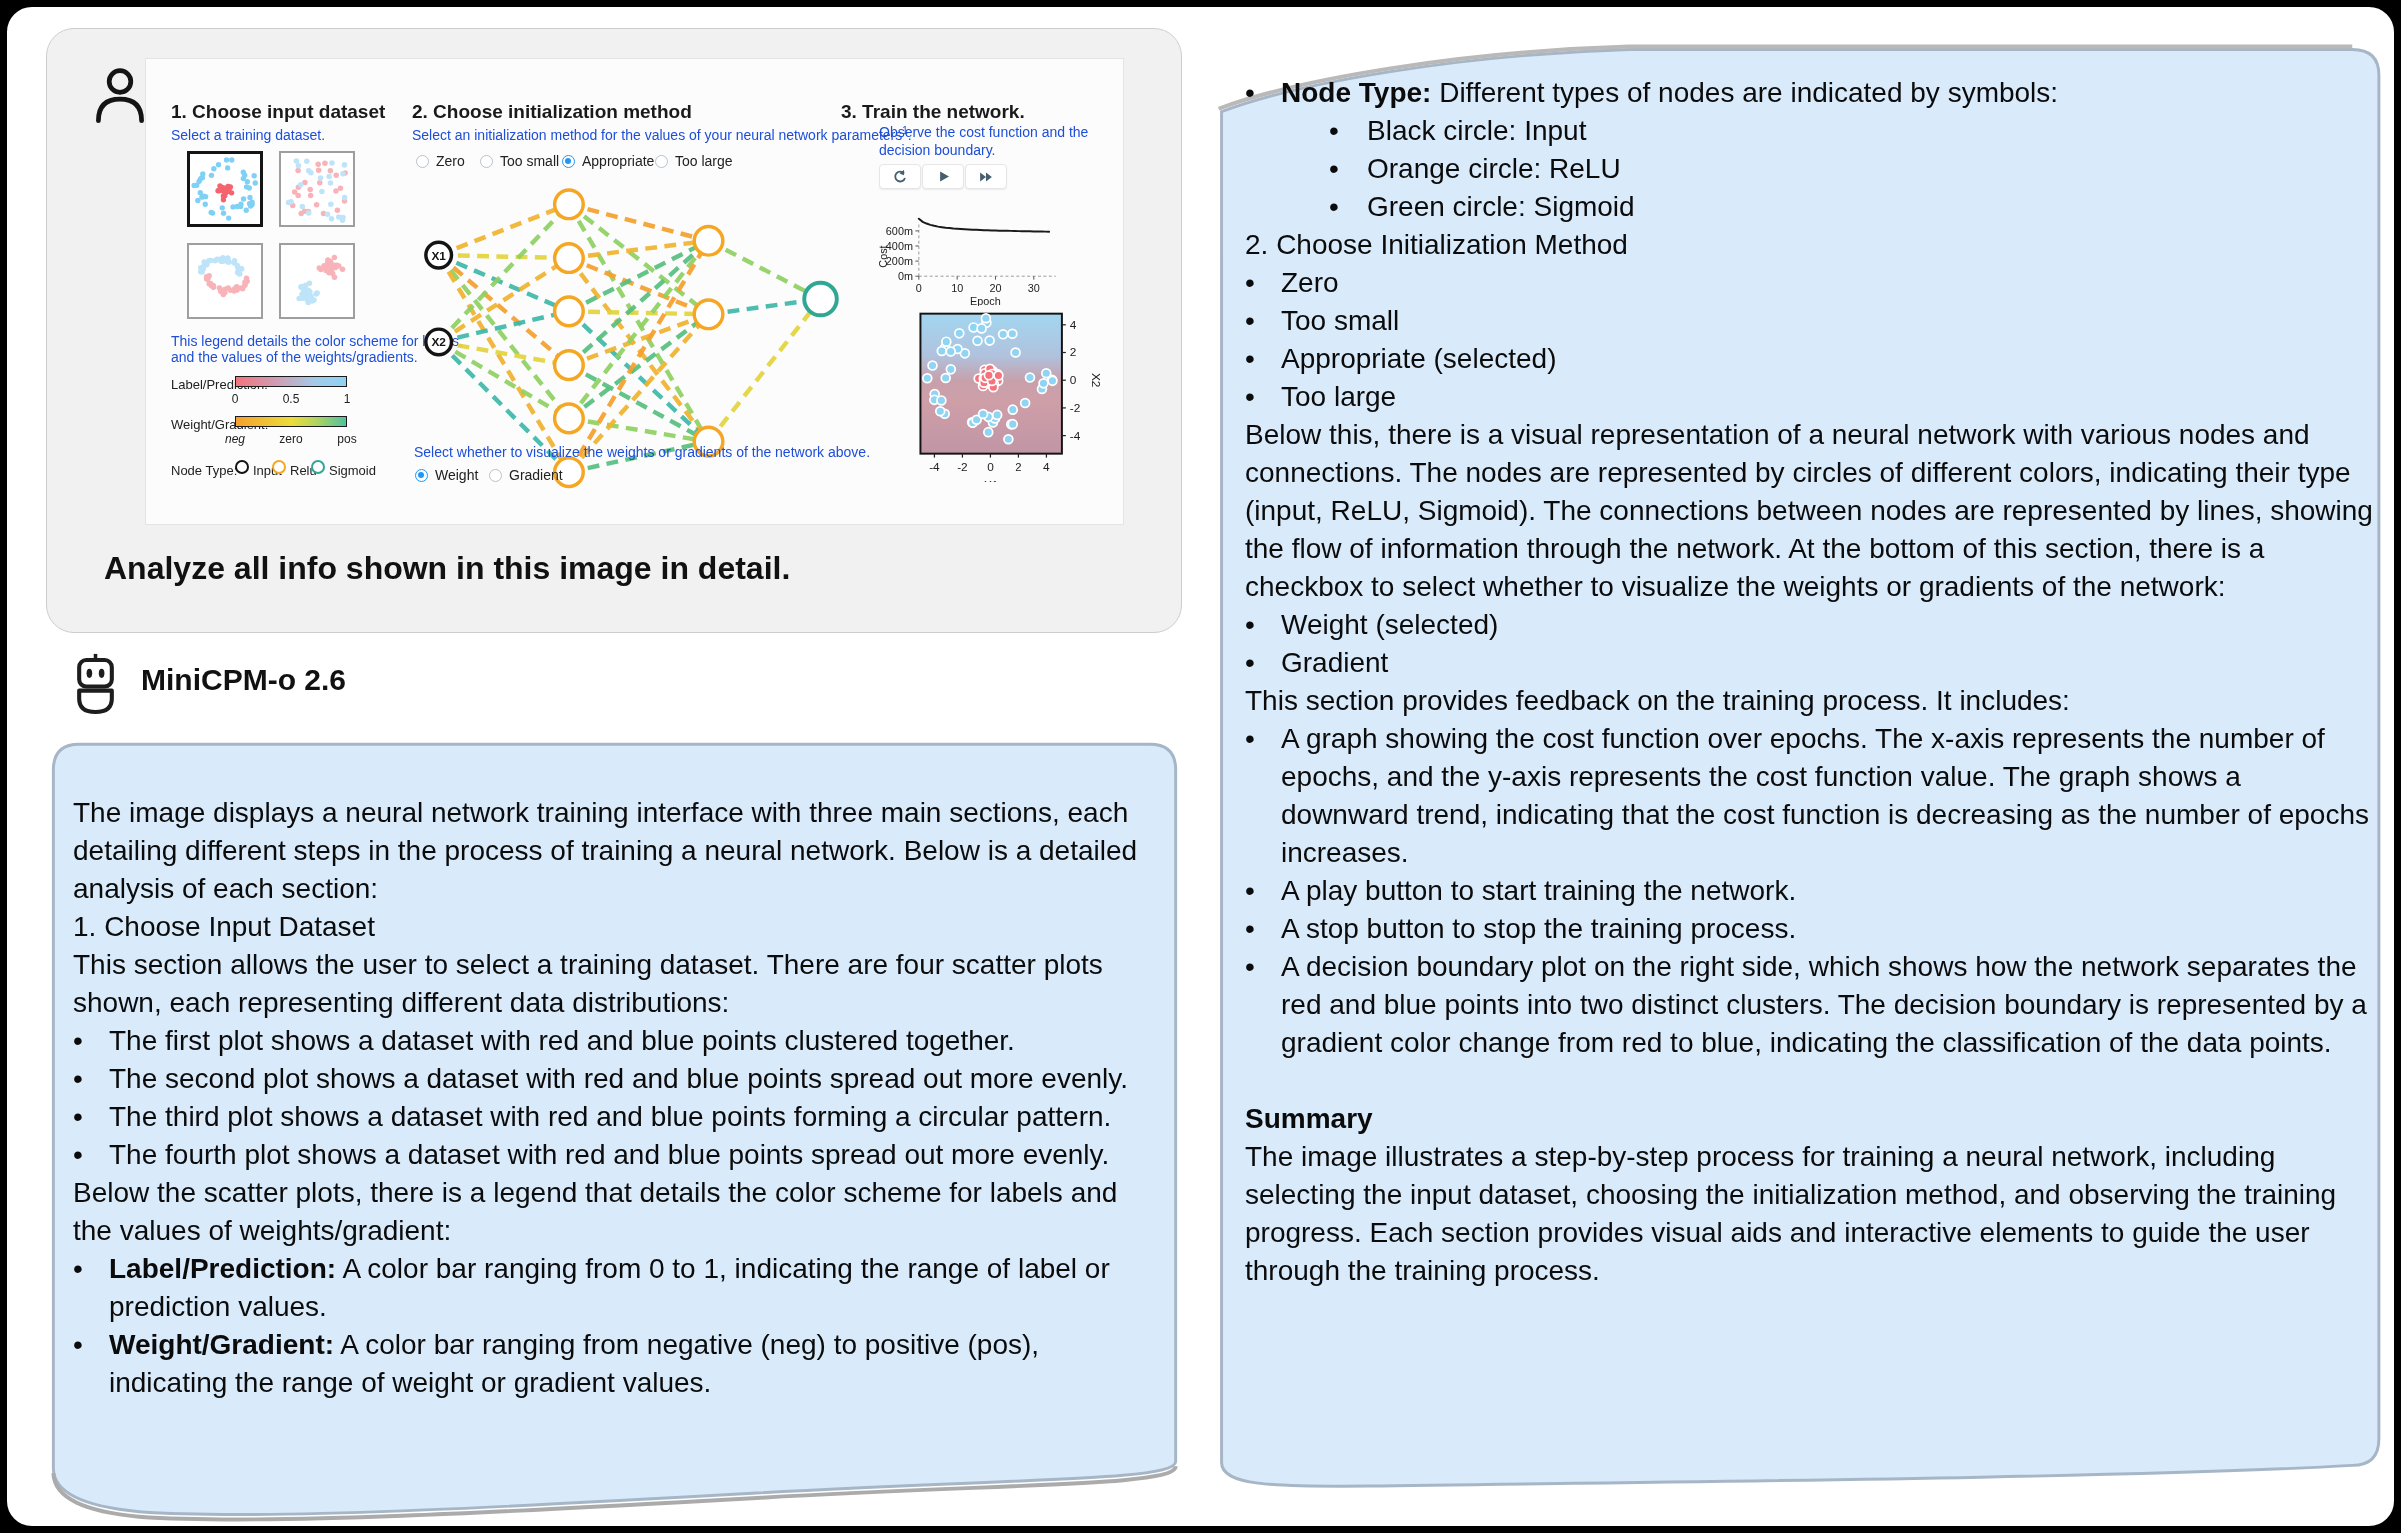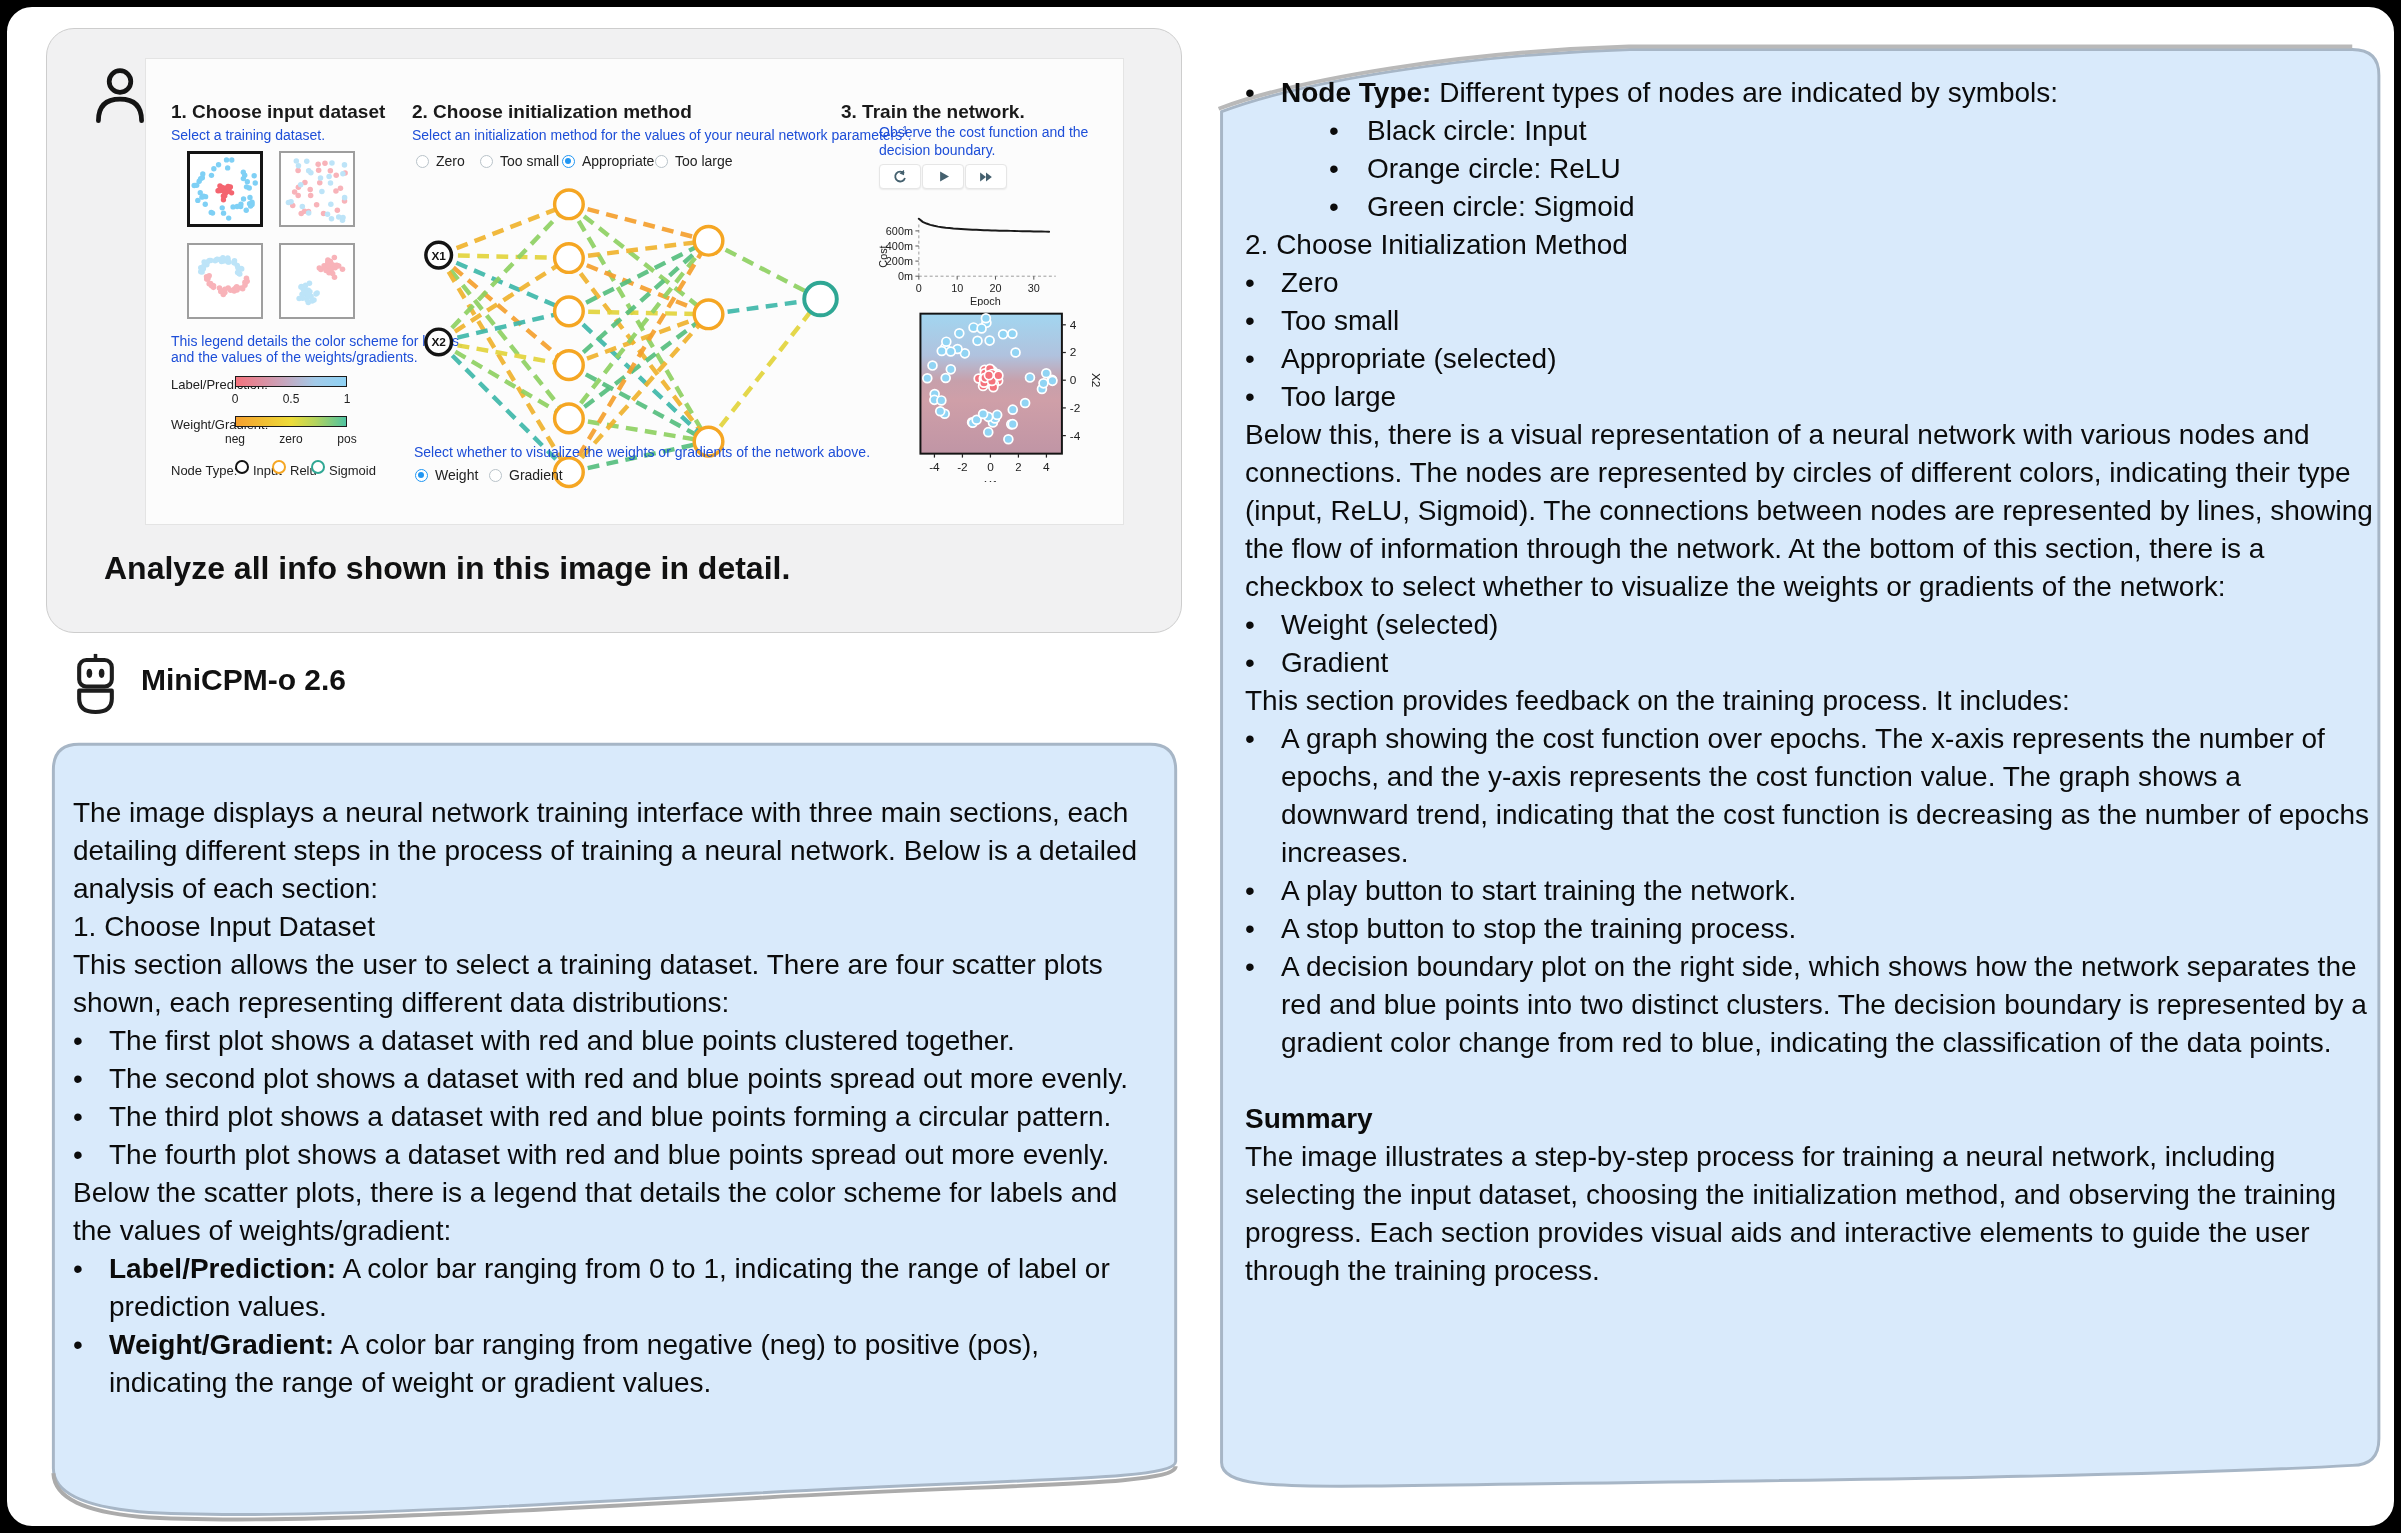--- a/index.html
+++ b/index.html
@@ -338,21 +338,21 @@
       <div class="abs sec-sub" style="left:25px;top:290px;">and the values of the weights/gradients.</div>
 
       <div class="abs tiny" style="left:25px;top:318px;font-size:13px;">Label/Prediction:</div>
       <div id="lp-bar" class="abs cbar" style="left:89px;top:317px;"></div>
       <span class="tick" style="left:89px;top:333px;">0</span>
       <span class="tick" style="left:145px;top:333px;">0.5</span>
       <span class="tick" style="left:201px;top:333px;">1</span>
 
       <div class="abs tiny" style="left:25px;top:358px;font-size:13px;">Weight/Gradient:</div>
       <div id="wg-bar" class="abs cbar" style="left:89px;top:357px;"></div>
-      <span class="tick" style="left:89px;top:373px;">neg</span>
+      <span class="tick" style="left:89px;top:373px;font-style:italic;">neg</span>
       <span class="tick" style="left:145px;top:373px;">zero</span>
       <span class="tick" style="left:201px;top:373px;">pos</span>
 
       <div class="abs ntlabel" style="left:25px;top:404px;">Node Type:</div>
       <div class="ntcircle" id="nt-c0" style="left:89px;top:401px;border:2.5px solid #141414;"></div>
       <span class="abs ntlabel" style="left:107px;top:404px;">Input</span>
       <div class="ntcircle" id="nt-c1" style="left:126px;top:401px;border:2.5px solid #f5a623;"></div>
       <span class="abs ntlabel" style="left:144px;top:404px;">Relu</span>
       <div class="ntcircle" id="nt-c2" style="left:165px;top:401px;border:2.5px solid #2fa794;"></div>
       <span class="abs ntlabel" style="left:183px;top:404px;">Sigmoid</span>

